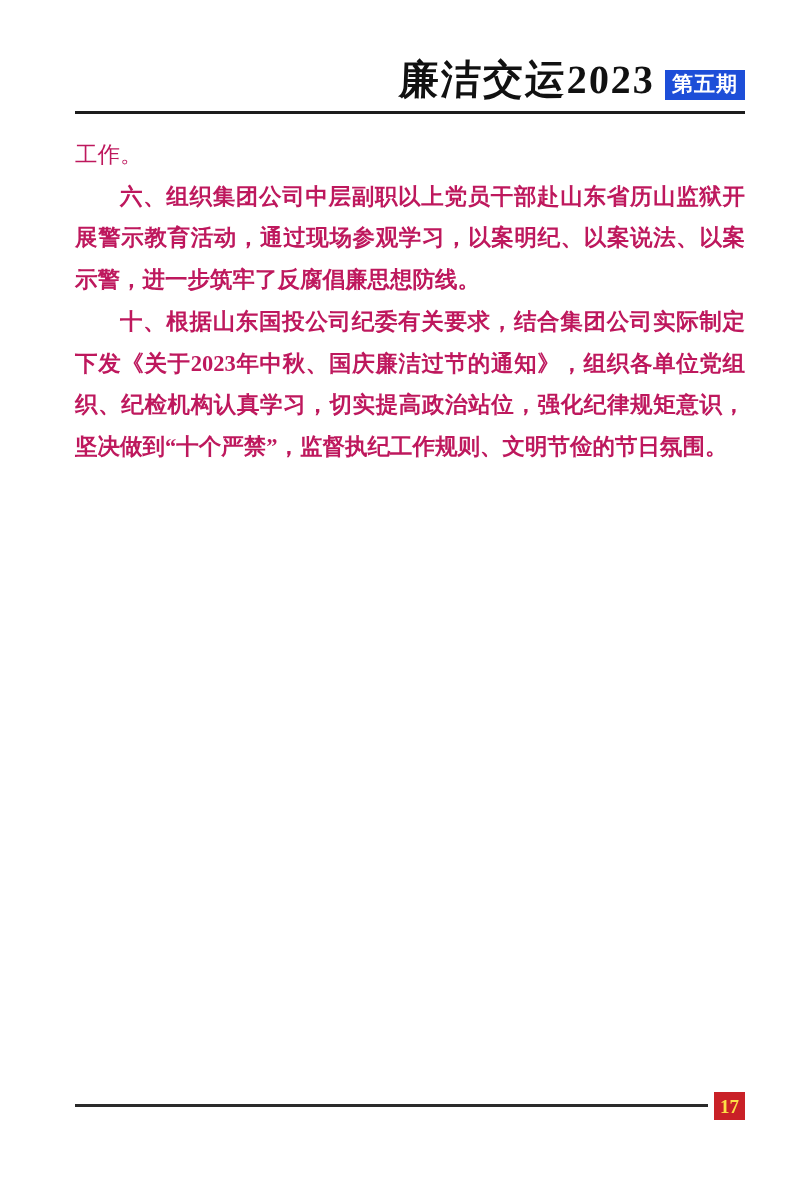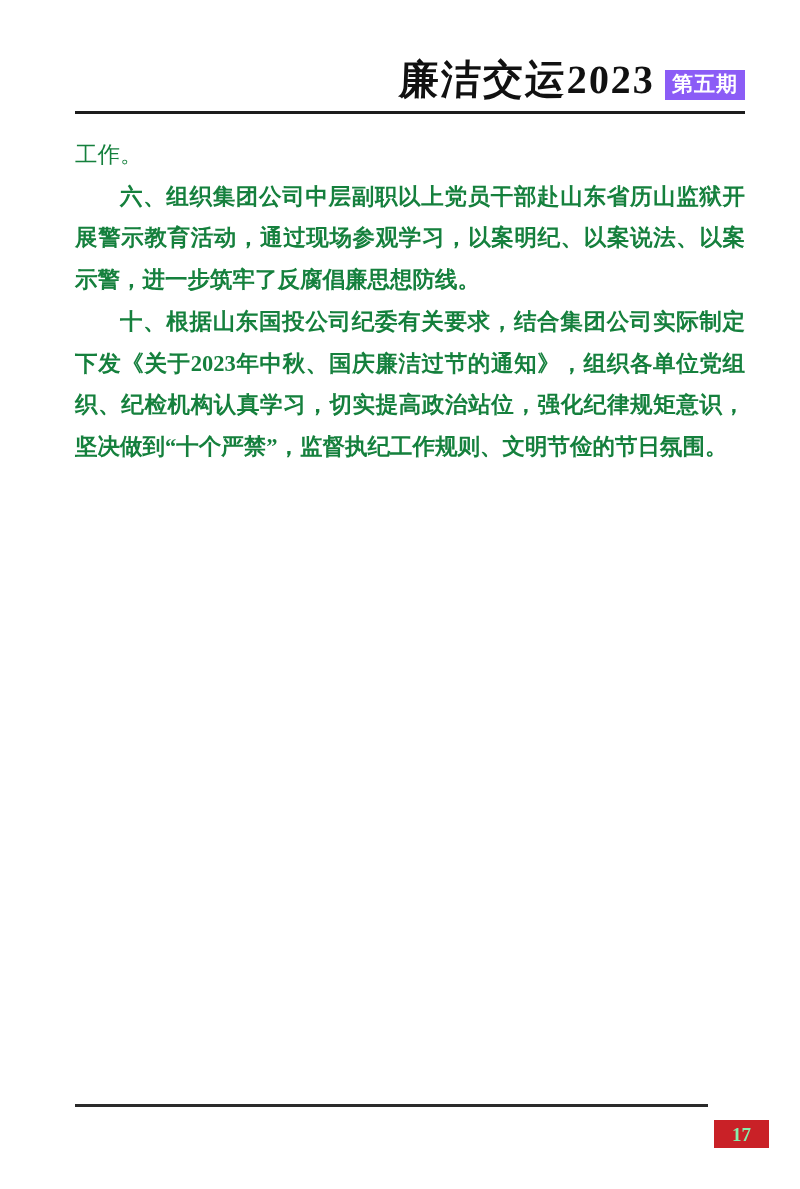--- a/index.html
+++ b/index.html
@@ -52,21 +52,21 @@
     background: #1c1c1c;
   }
   
   .body-text {
     position: absolute;
     top: 134px;
     left: 75px;
     width: 670px;
     font-size: 22.5px;
     line-height: 41.7px;
-    color: #15803d;
+    color: #be185d;
     text-align: justify;
     text-justify: inter-ideograph;
   }
   .body-text p {
     margin: 0;
     padding: 0;
   }
   .body-text p.indent {
     text-indent: 2em;
     font-weight: bold;
@@ -77,40 +77,39 @@
     top: 1104px;
     left: 75px;
     width: 633px;
     height: 2.5px;
     background: #2a2a2a;
   }
   .page-num-box {
     position: absolute;
     top: 1092px;
     left: 714px;
-    width: 55px;
+    width: 31px;
     height: 28px;
-    color: #86efac;
+    color: #fde047;
     font-size: 19px;
     font-weight: bold;
     display: flex;
     align-items: center;
     justify-content: center;
     line-height: 1;
-    margin-top: 28px;
   }
 </style>
 </head>
 <body>
 
 <div class="page">
 
   <div class="header">
     <span class="header-title">廉洁交运2023</span>
-    <span class="issue-badge" style="background: #8b5cf6;">第五期</span>
+    <span class="issue-badge" style="background: #1d4ed8;">第五期</span>
   </div>
 
   <div class="header-rule"></div>
 
   <div class="body-text">
       <p class="">工作。</p>
       <p class="indent">六、组织集团公司中层副职以上党员干部赴山东省历山监狱开展警示教育活动，通过现场参观学习，以案明纪、以案说法、以案示警，进一步筑牢了反腐倡廉思想防线。</p>
       <p class="indent">十、根据山东国投公司纪委有关要求，结合集团公司实际制定下发《关于2023年中秋、国庆廉洁过节的通知》，组织各单位党组织、纪检机构认真学习，切实提高政治站位，强化纪律规矩意识，坚决做到“十个严禁”，监督执纪工作规则、文明节俭的节日氛围。</p>
     </div>
 

